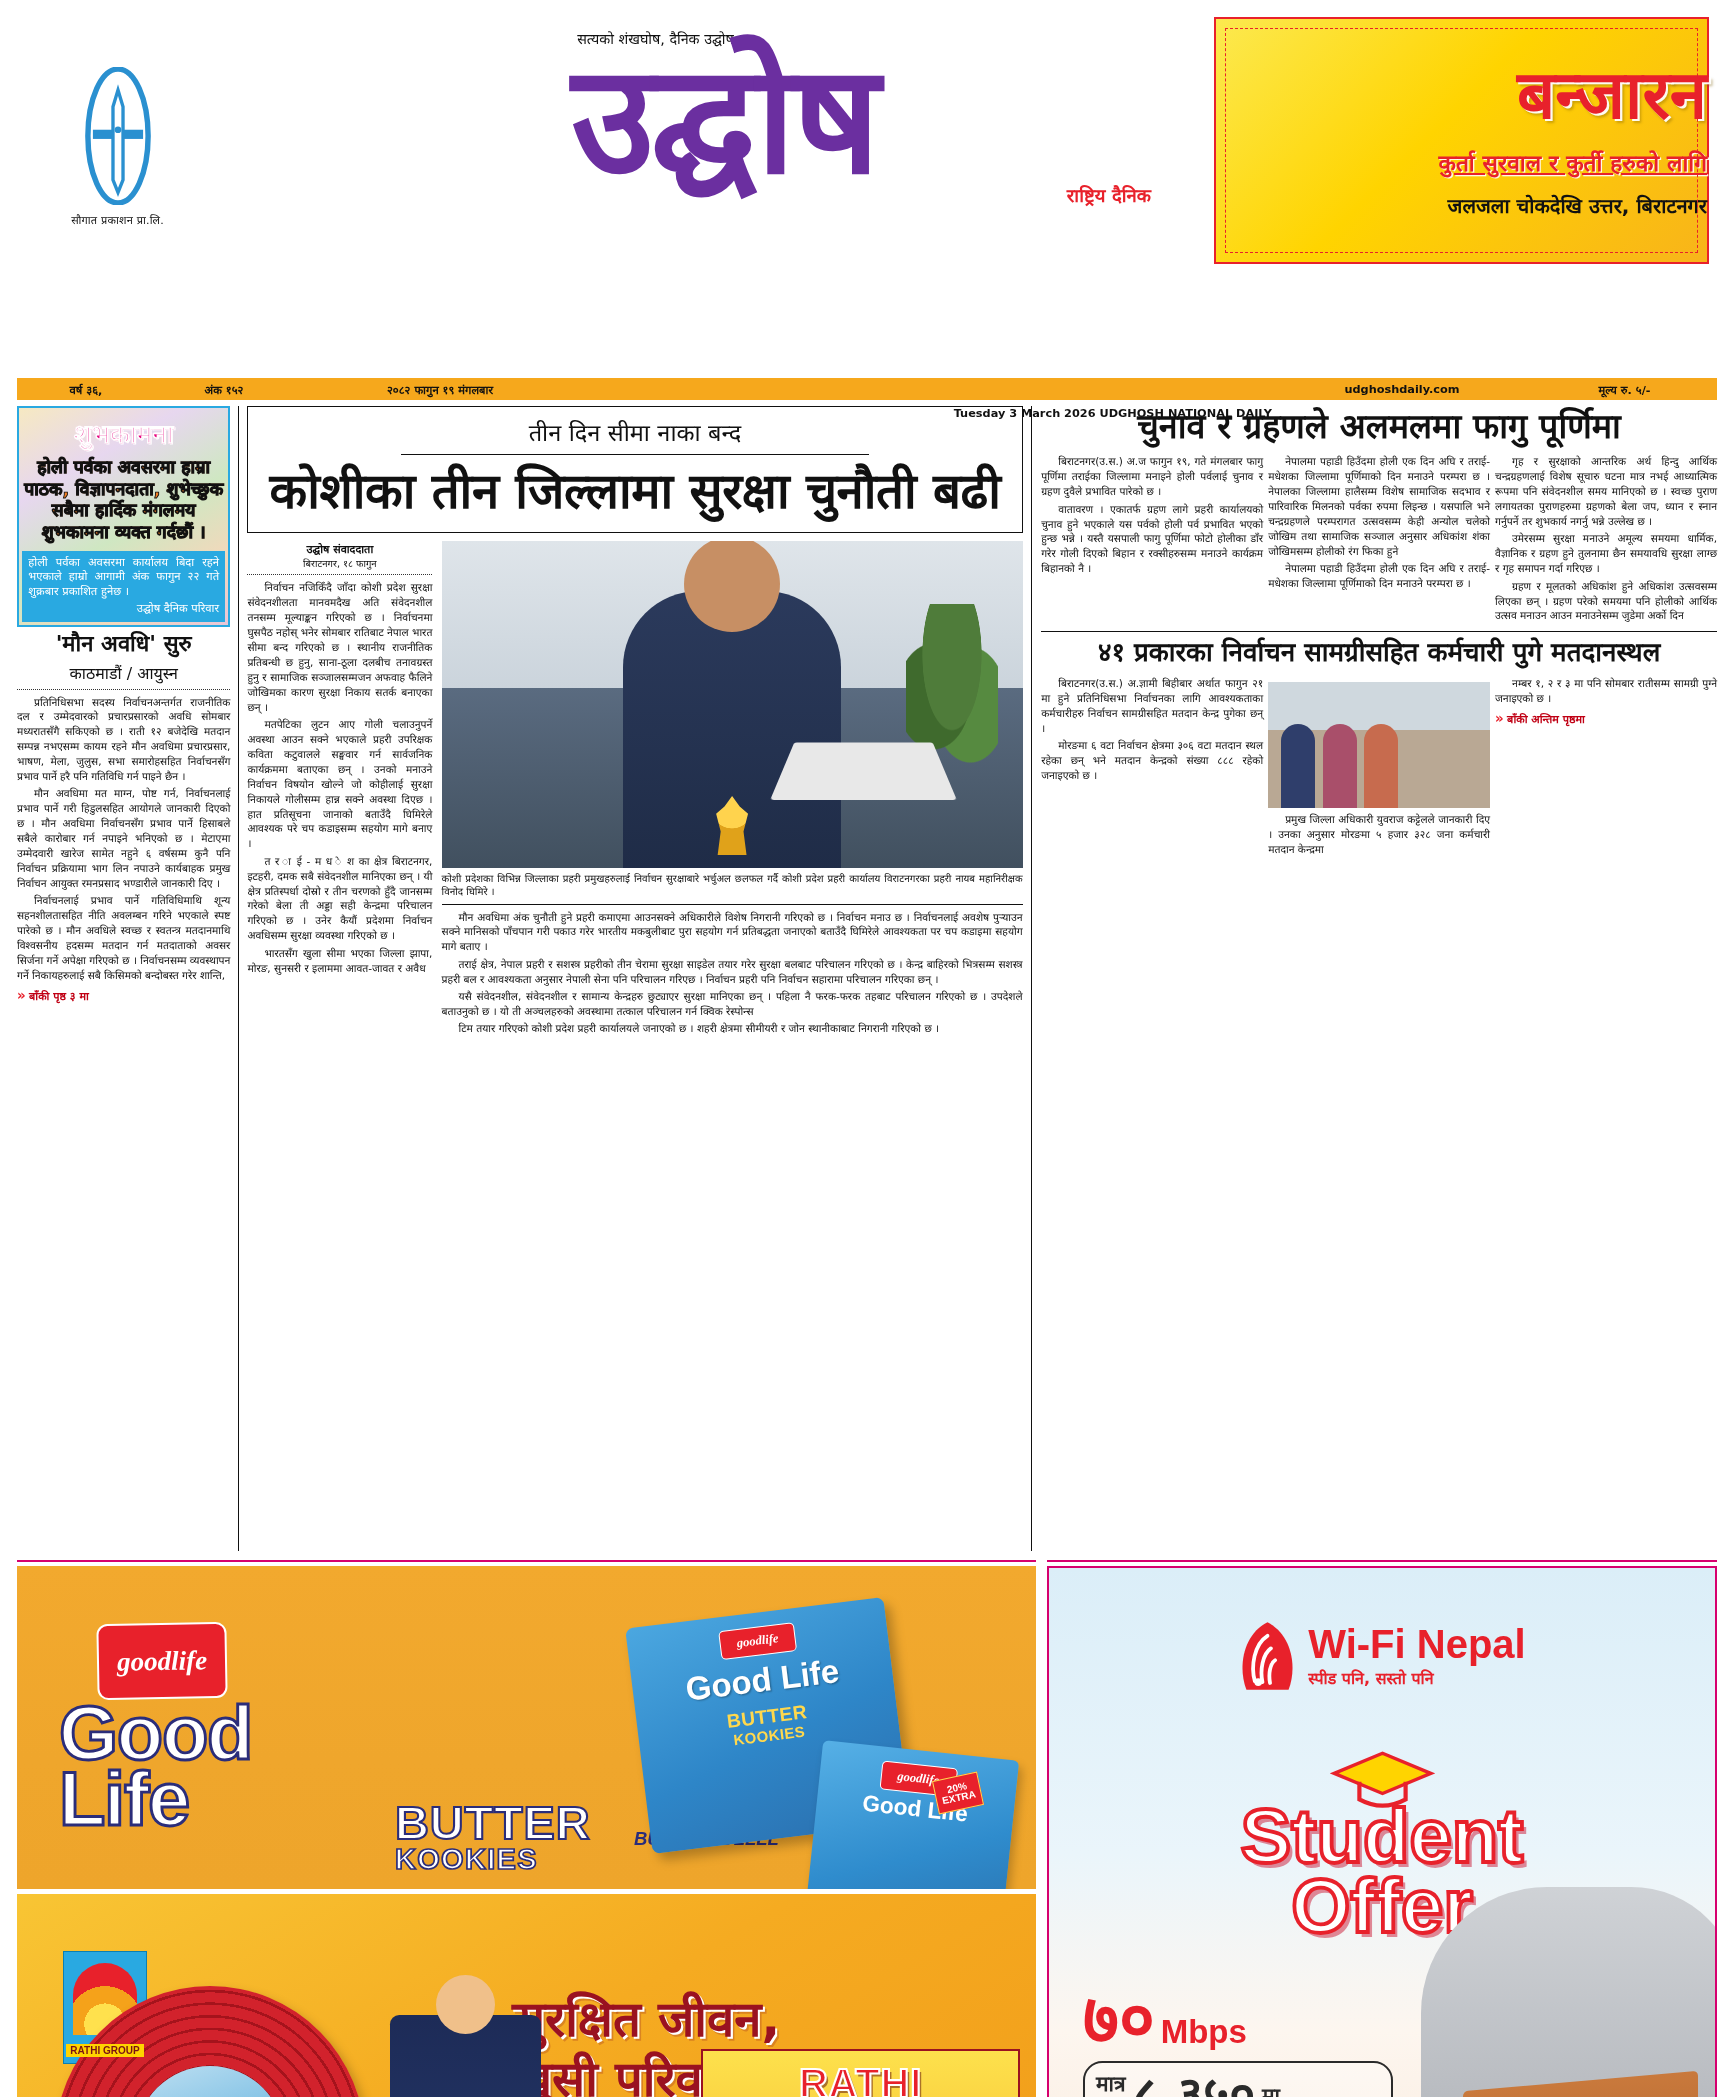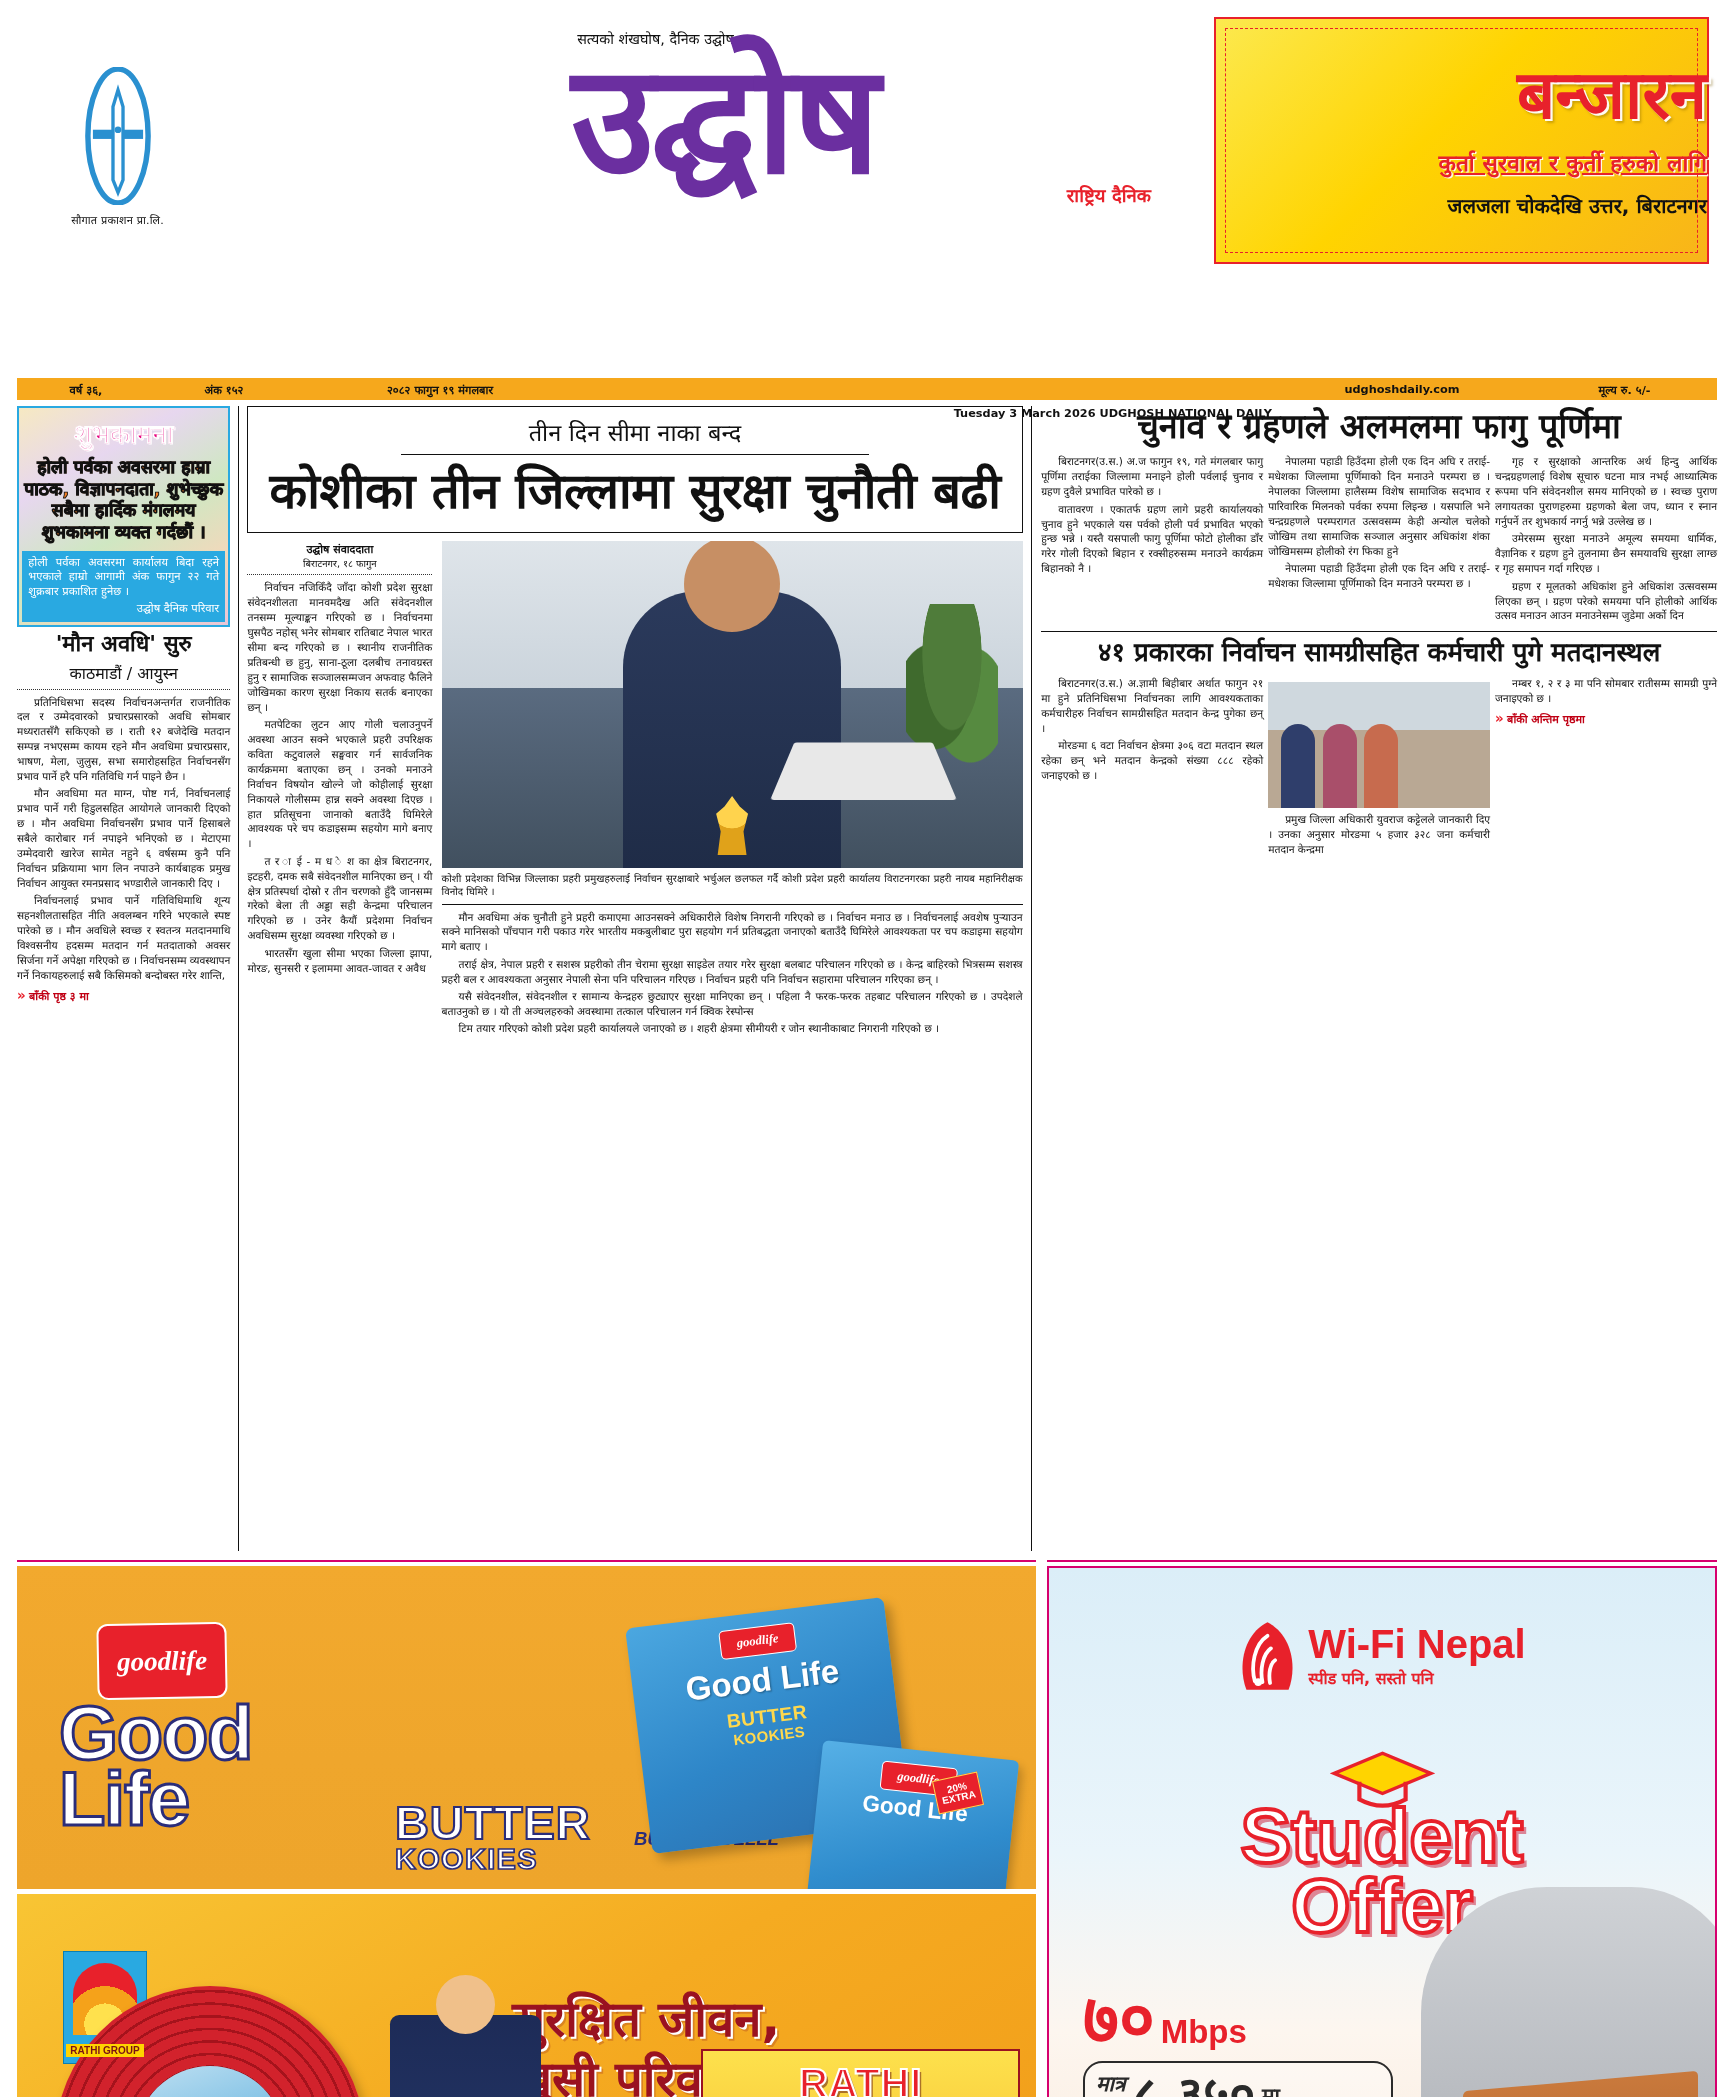--- a/index.html
+++ b/index.html
@@ -560,21 +560,21 @@
     margin: 9.2px 0 0 34px;
     width: 310px;
     border: 2.9px solid #2a2a2a;
     border-radius: 19.3px;
     padding: 7.6px 11px;
     display: flex; align-items: center; gap: 6.7px;
     background: rgba(255,255,255,.35);
   }
   .price-matra {
     font-family: "DejaVu Sans", sans-serif;
-    font-weight: 700; font-size: 21px; color: #2a2a2a; line-height: 1.05; font-style: italic;
+    font-weight: 700; font-size: 21px; color: #2a2a2a; line-height: 1.05;
   }
   .price-amt {
     font-family: "DejaVu Sans", sans-serif;
     font-weight: 700; font-size: 50px; color: #2a2a2a; line-height: 1;
   }
   .price-ma {
     font-family: "DejaVu Sans", sans-serif;
     font-weight: 700; font-size: 21px; color: #2a2a2a;
   }
   .wifi-person {

